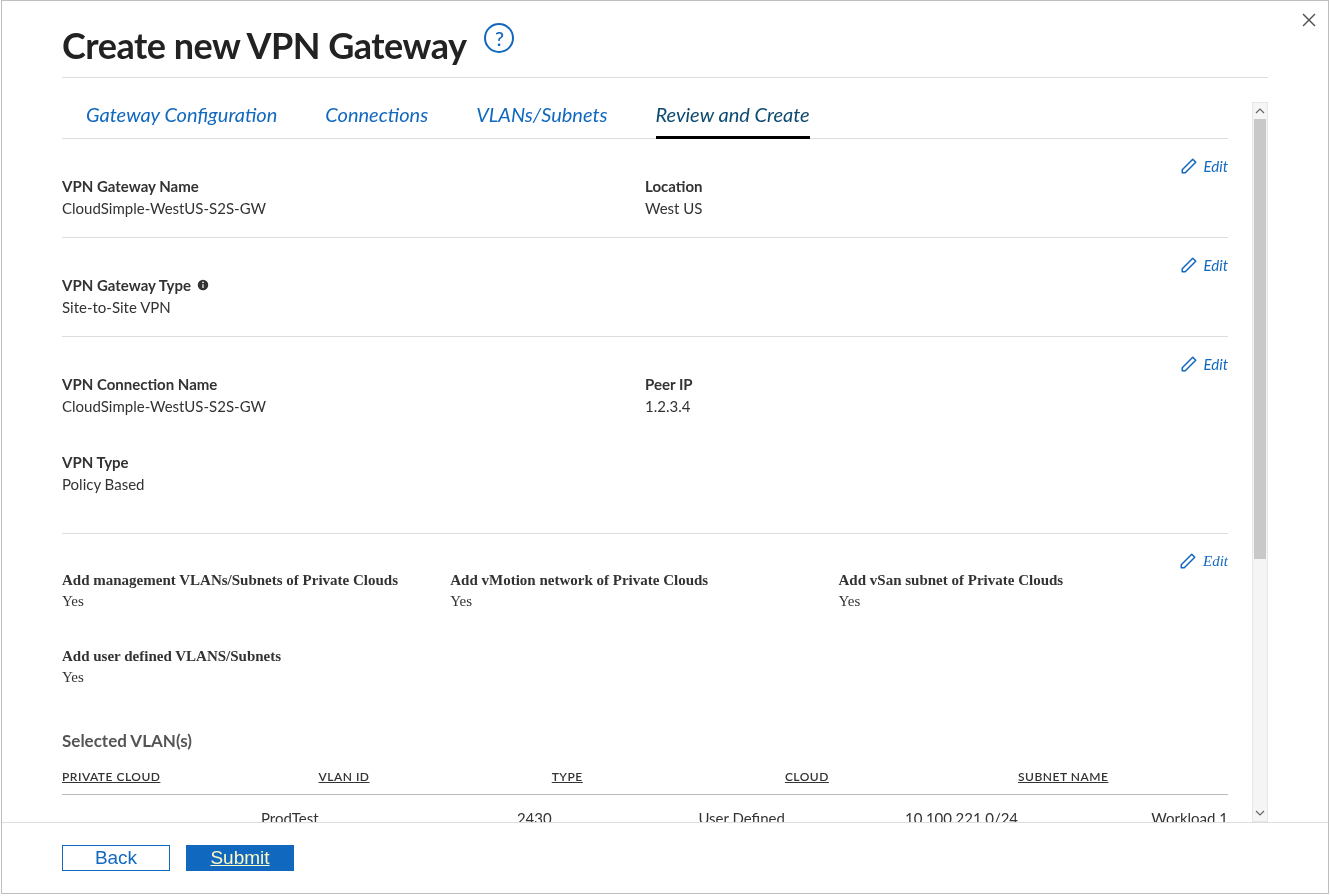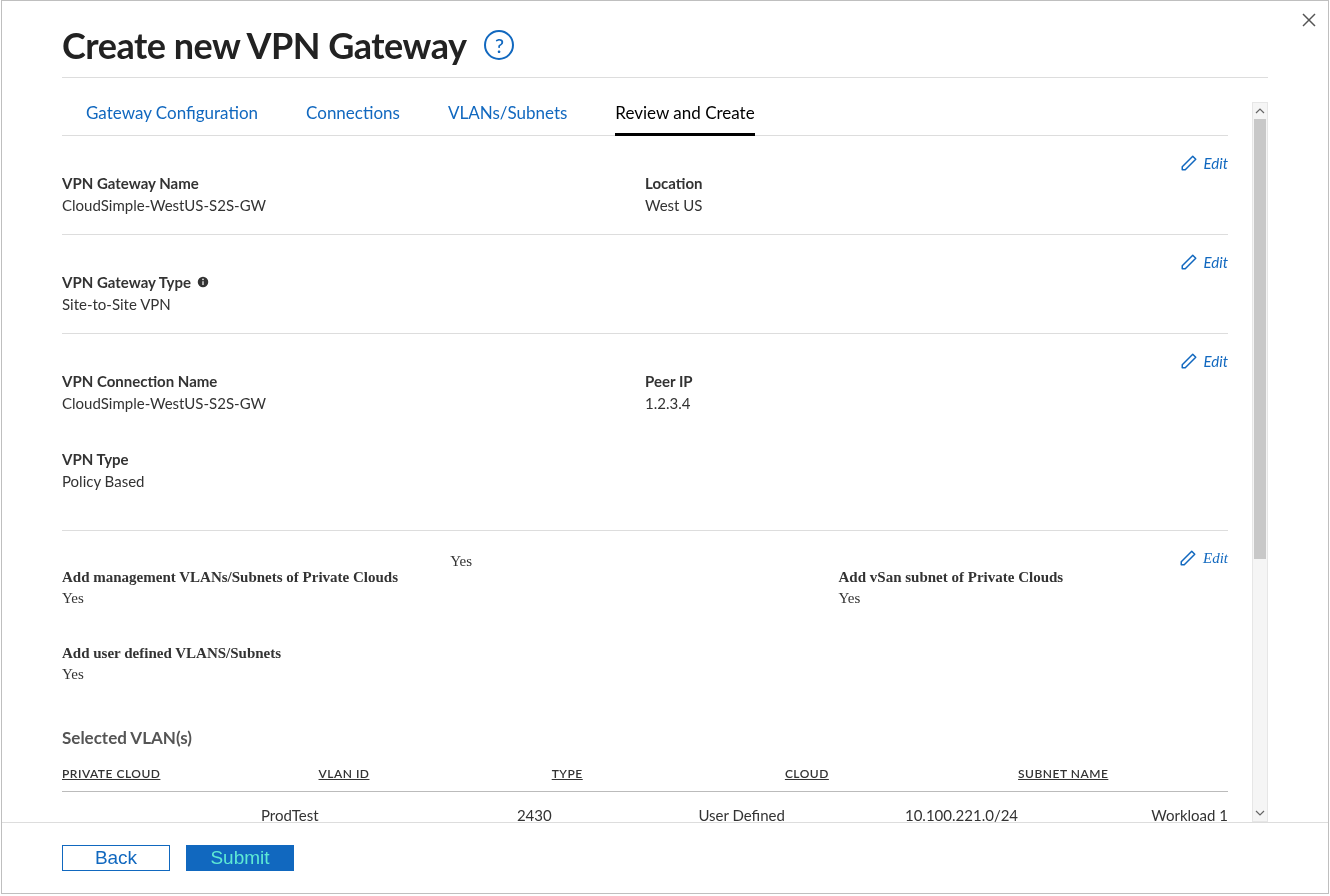--- a/index.html
+++ b/index.html
@@ -28,21 +28,20 @@
   }
   .content-outer {
     padding: 22px 60px 0 60px;
     flex: 1;
     display: flex;
     flex-direction: column;
     min-height: 0;
   }
   .title-row {
     display: flex;
-    align-items: center;
     gap: 18px;
     padding-bottom: 10px;
     border-bottom: 1px solid #ddd;
   }
   .title {
     font-size: 36px;
     font-weight: 700;
     color: #222;
     letter-spacing: -0.5px;
   }
@@ -94,28 +93,29 @@
     background: #c8c8c8;
   }
   .tabs {
     display: flex;
     gap: 48px;
     border-bottom: 1px solid #ddd;
     padding-left: 24px;
   }
   .tab {
     padding: 0 0 10px 0;
-    font-size: 17px;
+    font-size: 20px;
     color: #1168bf;
     cursor: pointer;
     border-bottom: 3px solid transparent;
     margin-bottom: -1px;
+    font-style: italic;
   }
   .tab.active {
-    color: #000000;
+    color: #0c4a6e;
     border-bottom: 3px solid #000;
   }
   .section {
     border-bottom: 1px solid #ddd;
     padding: 18px 0 20px 0;
     display: block;
     position: relative;
   }
   .section.no-border { border-bottom: none; font-family: Liberation Serif, serif; }
   .row { display: flex; flex-wrap: wrap; }
@@ -199,22 +199,23 @@
     cursor: pointer;
     border-radius: 0;
   }
   .btn-secondary {
     background: #fff;
     color: #1168bf;
     border: 1px solid #1168bf;
   }
   .btn-primary {
     background: #1168bf;
-    color: #5eead4;
+    color: #fef9c3;
     border: 1px solid #1168bf;
+    text-decoration: underline;
   }
   .pencil { width: 18px; height: 18px; }
 </style>
 </head>
 <body>
 
 <div class="frame">
 
   <div class="close-x">
     <svg width="18" height="18" viewBox="0 0 18 18" stroke="currentColor" stroke-width="1.5" fill="none">
@@ -306,20 +307,21 @@
           </div>
         </div>
 
         <div class="section no-border">
           <div class="row">
             <div class="pair-col third" style="padding-right:30px;">
               <div class="label">Add management VLANs/Subnets of Private Clouds</div>
               <div class="value">Yes</div>
             </div>
             <div class="pair-col third">
+              <div class="label">Add vMotion network of Private Clouds</div>
               <div class="value">Yes</div>
             </div>
             <div class="pair-col third">
               <div class="label">Add vSan subnet of Private Clouds</div>
               <div class="value">Yes</div>
             </div>
           </div>
           <div class="row pair-stack">
             <div class="pair-col full">
               <div class="label">Add user defined VLANS/Subnets</div>

